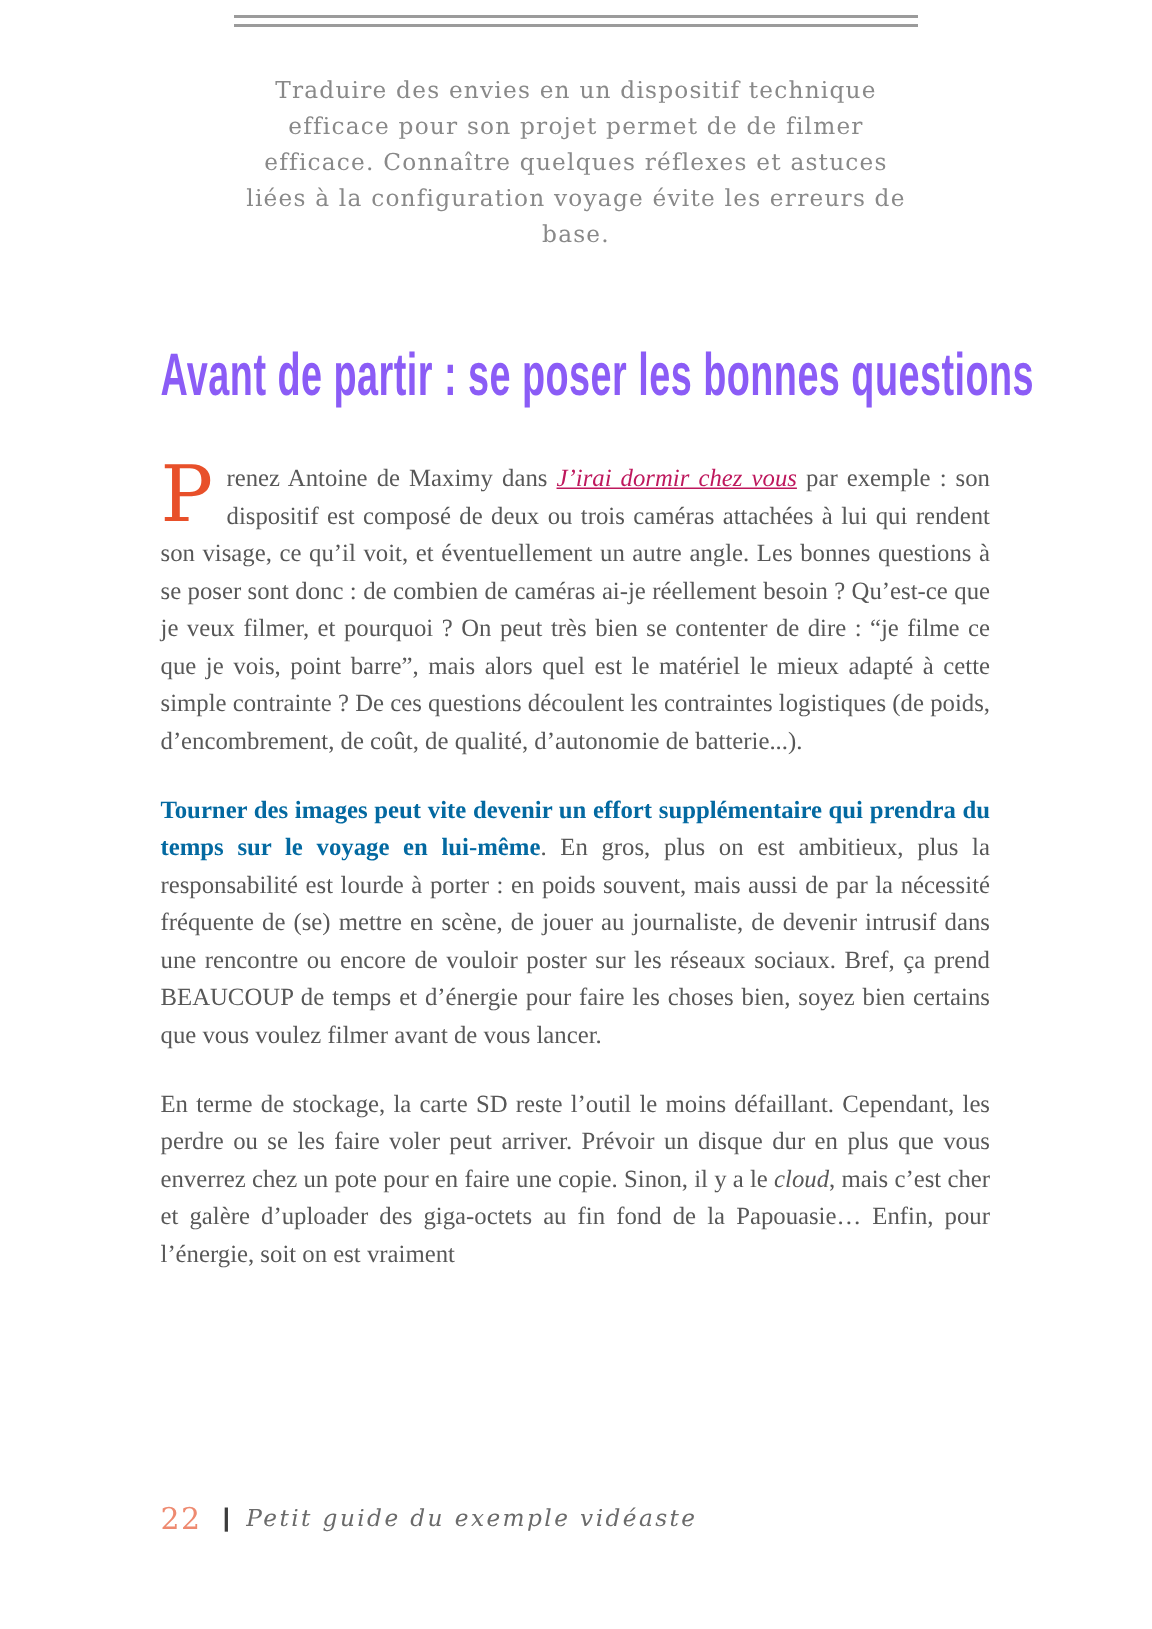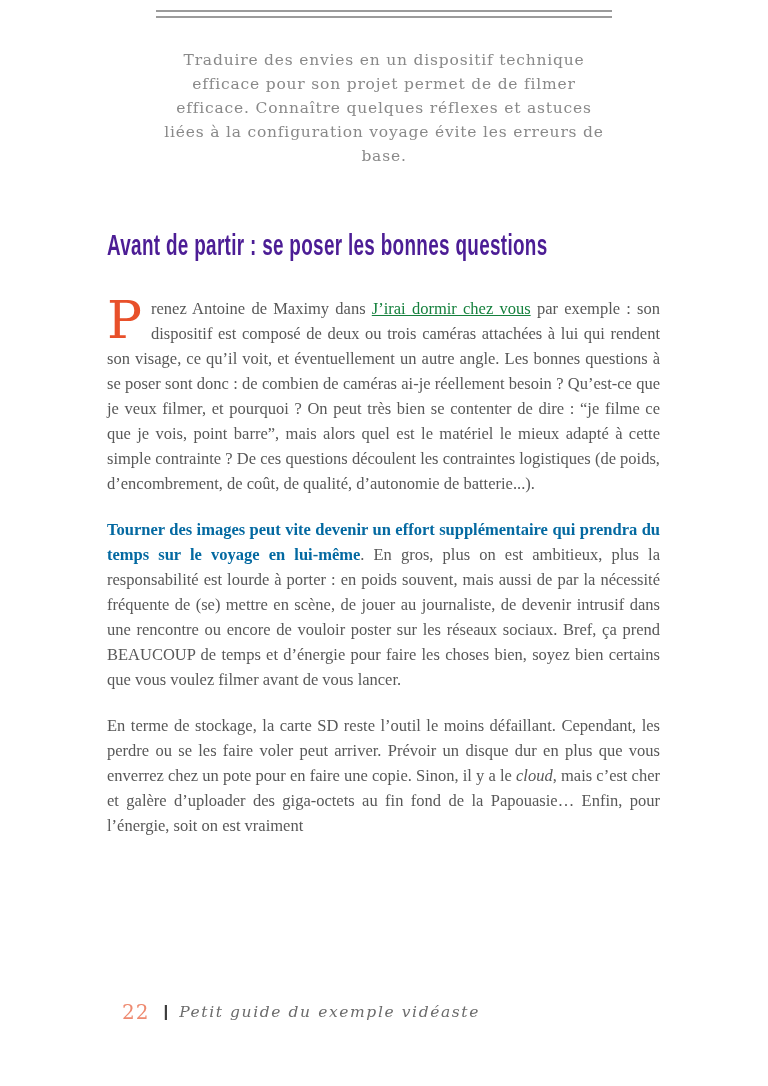--- a/index.html
+++ b/index.html
@@ -51,23 +51,23 @@
     line-height: 24px;
     letter-spacing: 0.8px;
     color: #898989;
   }
 
   
   .section-heading {
     margin: 62px 0 0 107px;
     font-family: "Liberation Sans", sans-serif;
     font-weight: 700;
-    font-size: 30px;
+    font-size: 40px;
     line-height: 1;
-    color: #4c1d95;
+    color: #8b5cf6;
     white-space: nowrap;
   }
   .section-heading .squeeze-left {
     display: inline-block;
     transform: scaleX(0.63);
     transform-origin: left center;
     letter-spacing: 0.5px;
   }
 
   
@@ -90,28 +90,29 @@
   .dropcap {
     float: left;
     font-family: "DejaVu Serif", serif;
     font-size: 52px;
     line-height: 42px;
     padding: 3px 9px 0 0;
     color: #e8502a;
   }
 
   .inline-link {
-    color: #15803d;
+    color: #be185d;
+    font-style: italic;
     text-decoration: underline;
   }
 
   
   .page-footer {
     position: absolute;
-    left: 122px;
+    left: 107px;
     top: 1000px;
     display: flex;
     align-items: center;
     text-align: center;
   }
   .page-number {
     font-family: "DejaVu Serif", serif;
     font-size: 20px;
     color: #ee8a70;
     letter-spacing: 1px;

